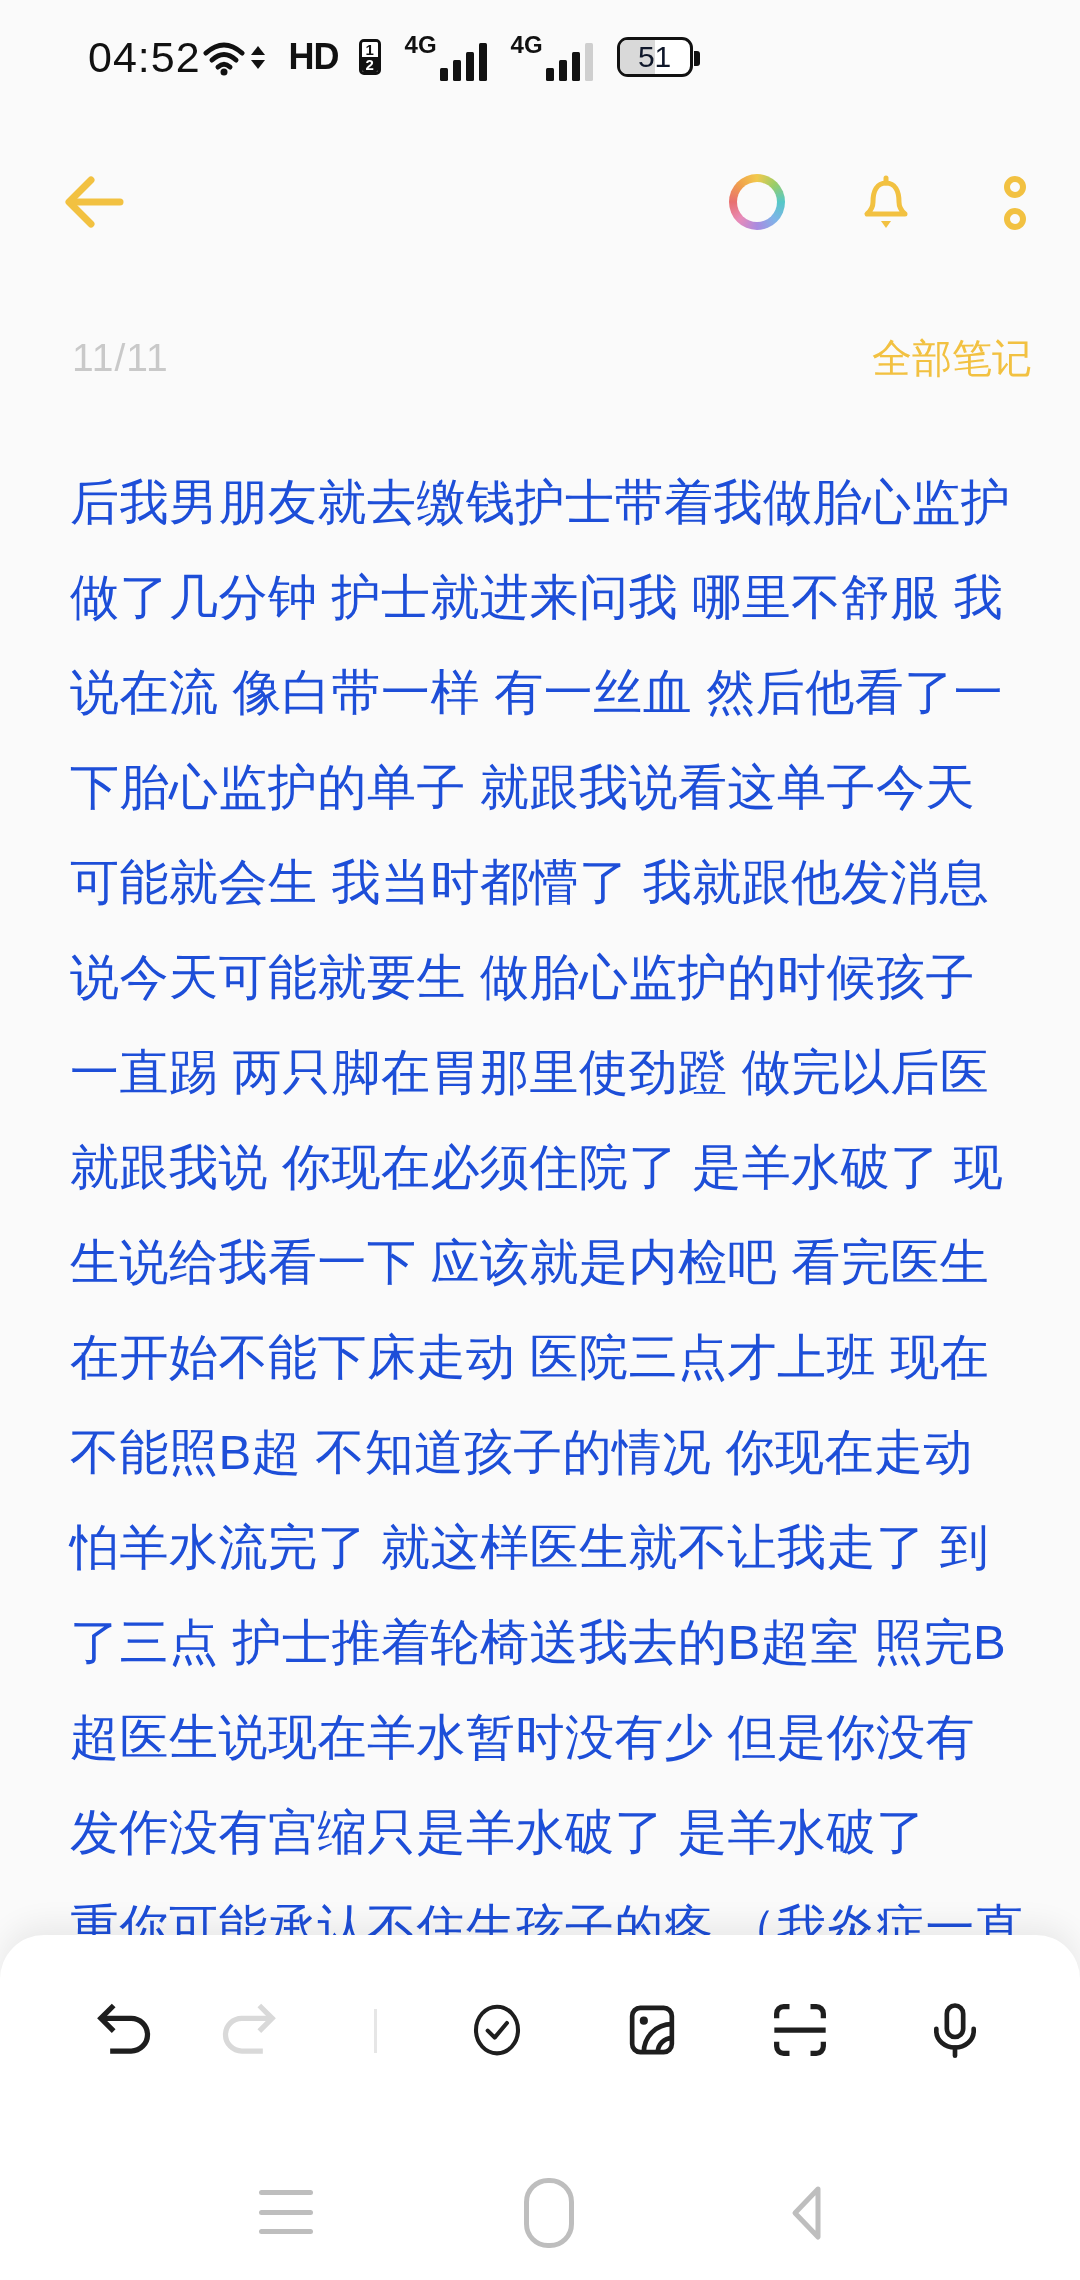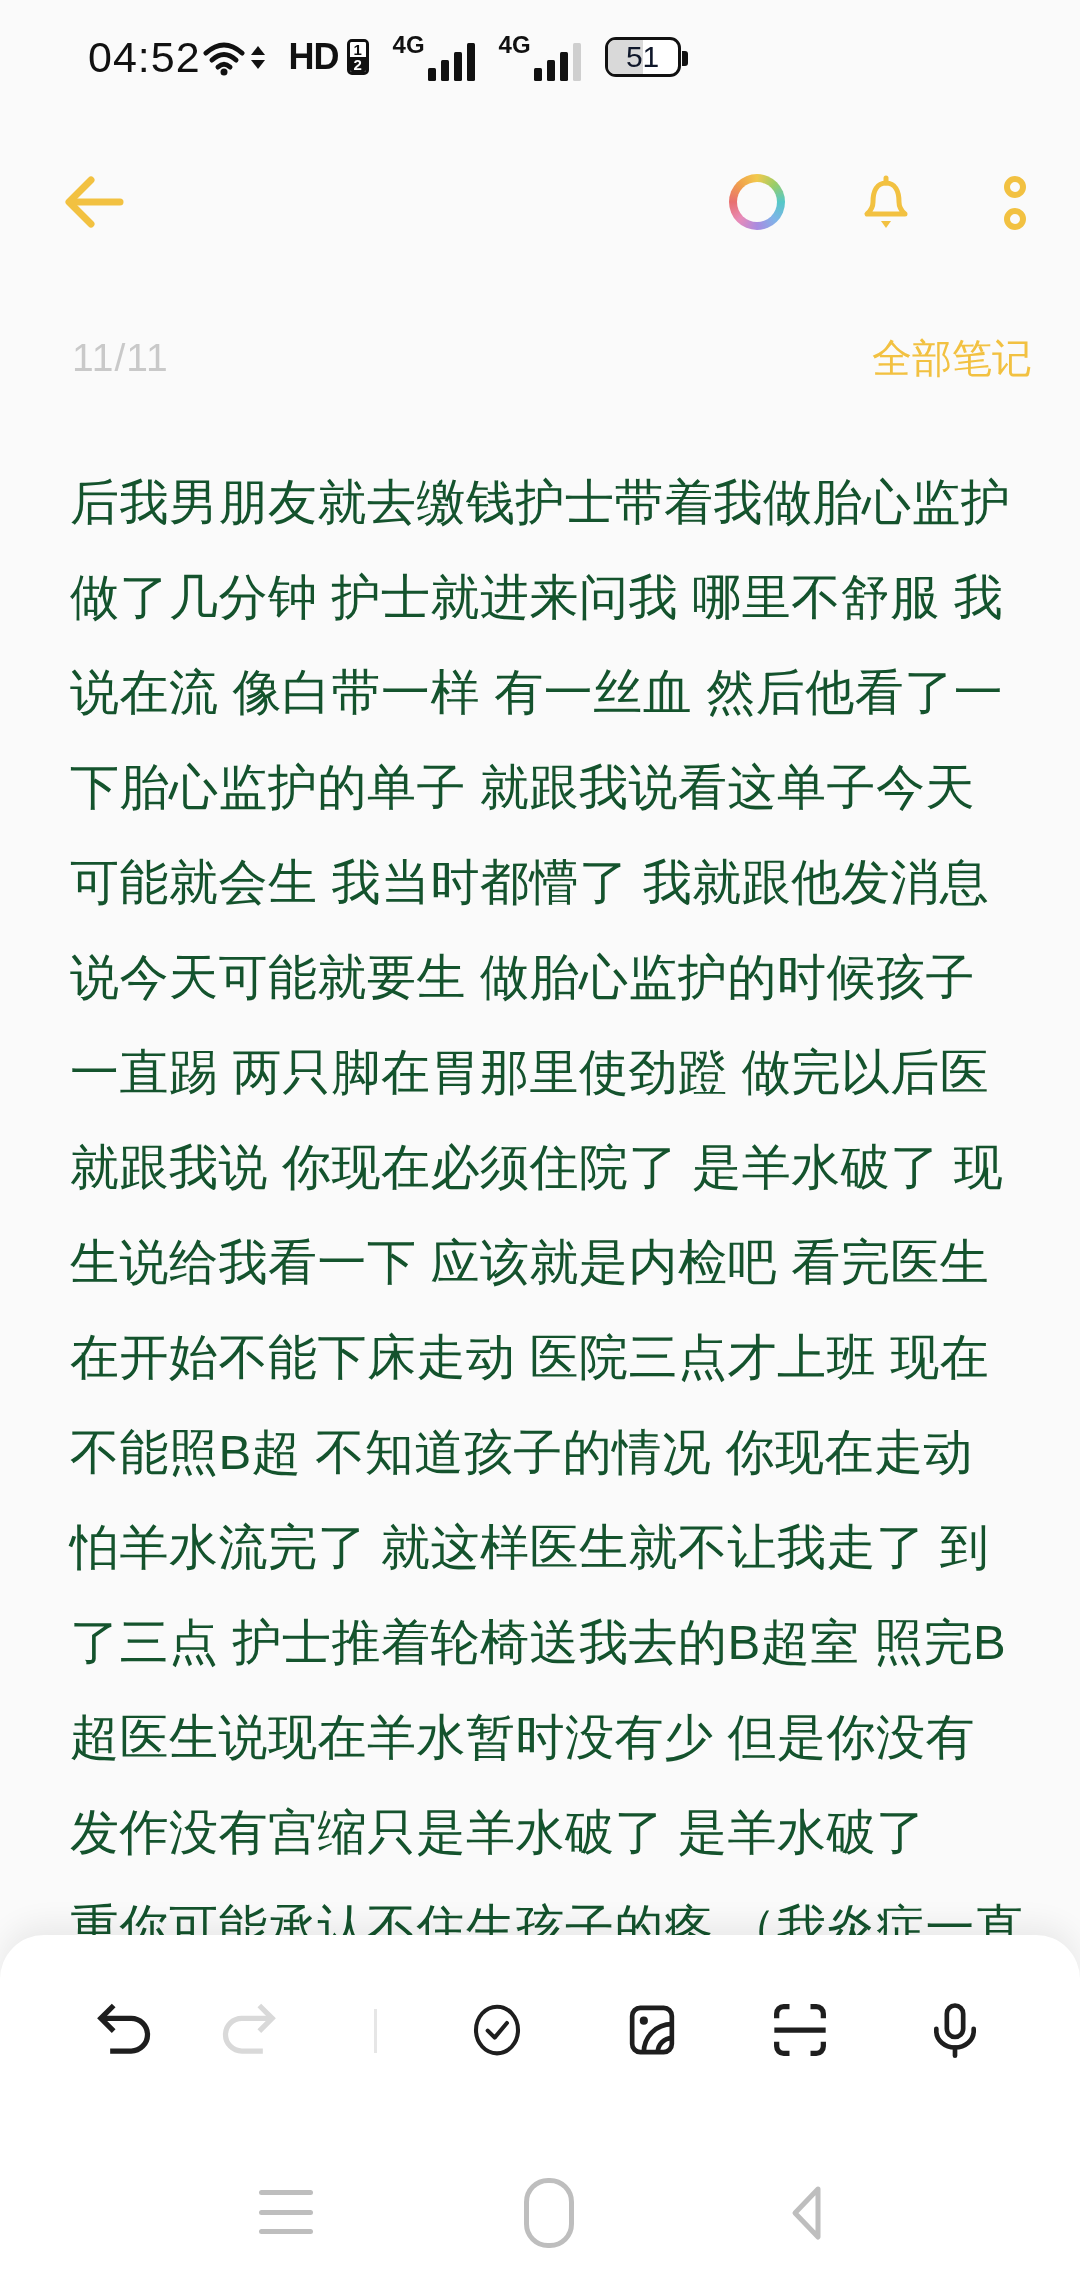--- a/index.html
+++ b/index.html
@@ -13,21 +13,21 @@
 
   
   .statusbar { position:absolute; top:28px; left:64px; right:40px; height:58px;
     display:flex; justify-content:flex-start; align-items:center;margin-left:24px; }
   .time { font-size:43px; font-weight:400; color:#111; letter-spacing:1px; }
   .sb-right { display:flex; align-items:center; gap:24px; }
   .wifi-wrap { display:flex; align-items:center; gap:4px; }
   .wifi-arrows { display:flex; flex-direction:column; gap:5px; }
   .tri-up { width:0; height:0; border-left:7px solid transparent; border-right:7px solid transparent; border-bottom:9px solid #111; }
   .tri-down { width:0; height:0; border-left:7px solid transparent; border-right:7px solid transparent; border-top:9px solid #111; }
-  .hd-wrap { display:flex; align-items:center; gap:8px; }
+  .hd-wrap { display:flex; align-items:center; gap:20px; }
   .hd-text { font-size:36px; font-weight:700; color:#111; letter-spacing:-1px; }
   .hd-badge { width:22px; height:36px; border:3px solid #111; border-radius:5px; overflow:hidden;
     display:flex; flex-direction:column; }
   .hd-badge .b1 { flex:1; font-size:15px; font-weight:700; color:#111; text-align:center; line-height:15px; background:#fff; }
   .hd-badge .b2 { flex:1; font-size:15px; font-weight:700; color:#fff; text-align:center; line-height:16px; background:#111; }
   .sig { position:relative; width:82px; height:52px; }
   .sig .g { position:absolute; left:0; top:0; font-size:24px; font-weight:700; color:#111; }
   .sig .bars { position:absolute; right:0; bottom:2px; display:flex; align-items:flex-end; gap:5px; }
   .sig .bar { width:8px; background:#111; border-radius:1.5px; }
   .sig .bar.dim { background:#cfcfcf; }
@@ -48,21 +48,21 @@
   .more-btn { position:absolute; left:999px; top:6px; width:32px; height:58px; }
 
   
   .meta { position:absolute; top:330px; left:72px; right:48px; height:56px;
     display:flex; justify-content:space-between; align-items:center; }
   .pos { font-size:39px; color:#c9c9c9; letter-spacing:1px; }
   .all-notes { font-size:40px; color:#f2c141; font-weight:500;margin-left:32px; }
 
   
   .note-body { position:absolute; top:455px; left:70px; width:960px; }
-  .note-line { height:95px; display:flex; align-items:center; font-size:49px; color:#14532d;
+  .note-line { height:95px; display:flex; align-items:center; font-size:49px; color:#1d4ed8;
     white-space:pre; letter-spacing:0.5px; }
 
   
   .toolcard { position:absolute; left:0; right:0; top:1935px; bottom:0; background:#ffffff;
     border-radius:44px 44px 0 0; box-shadow:0 -10px 30px rgba(0,0,0,0.07); }
   .ticon { position:absolute; width:56px; height:56px; top:67px; }
   .tdivider { position:absolute; left:374px; top:74px; width:3px; height:44px; background:#e6e6e6; }
 
   
   .nav-menu { position:absolute; left:259px; top:250px; width:54px; height:54px;

